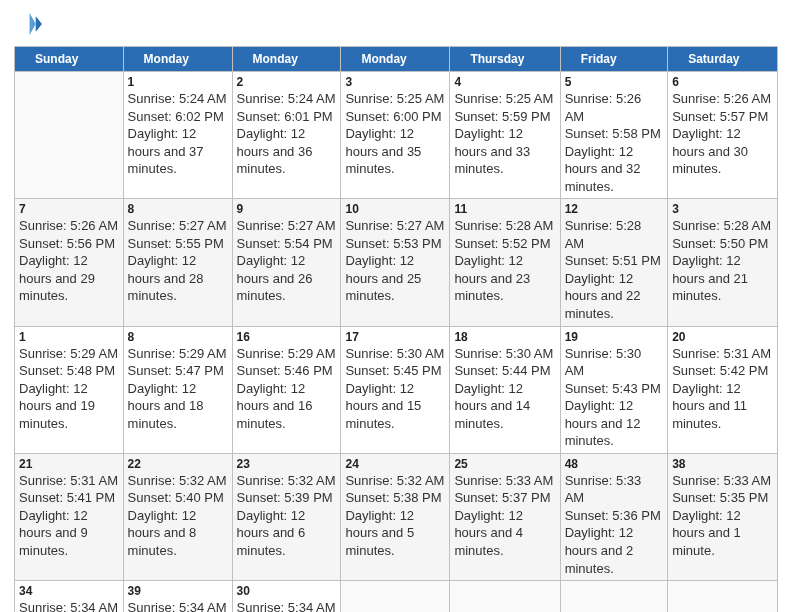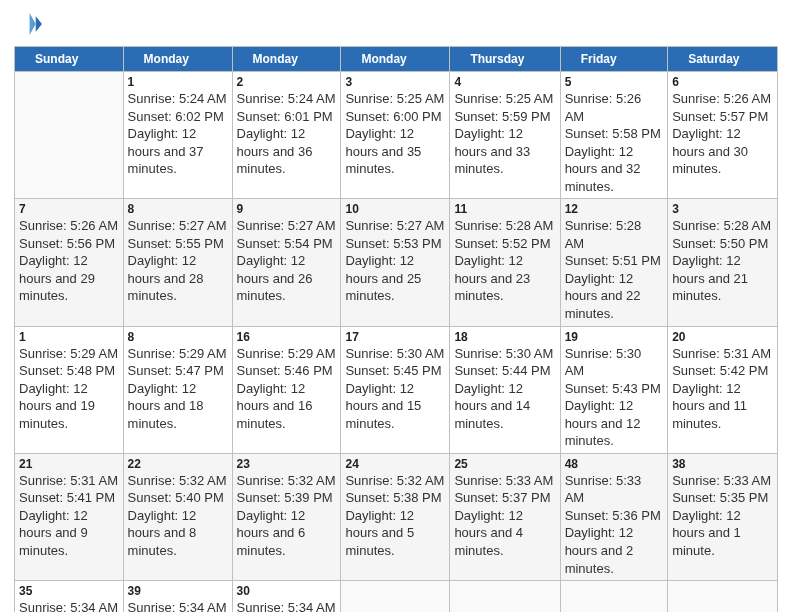--- a/index.html
+++ b/index.html
@@ -241,21 +241,21 @@
             <span class="day-num">48</span>
             <div class="cell-text">Sunrise: 5:33 AM<br>Sunset: 5:36 PM<br>Daylight: 12 hours and 2 minutes.</div>
           </td>
           <td>
             <span class="day-num">38</span>
             <div class="cell-text">Sunrise: 5:33 AM<br>Sunset: 5:35 PM<br>Daylight: 12 hours and 1 minute.</div>
           </td>
         </tr>
         <tr>
           <td>
-            <span class="day-num">35</span>
+            <span class="day-num">34</span>
             <div class="cell-text">Sunrise: 5:34 AM<br>Sunset: 5:34 PM<br>Daylight: 11 hours and 59 minutes.</div>
           </td>
           <td>
             <span class="day-num">39</span>
             <div class="cell-text">Sunrise: 5:34 AM<br>Sunset: 5:33 PM<br>Daylight: 11 hours and 58 minutes.</div>
           </td>
           <td>
             <span class="day-num">30</span>
             <div class="cell-text">Sunrise: 5:34 AM<br>Sunset: 5:32 PM<br>Daylight: 11 hours and 57 minutes.</div>
           </td>

